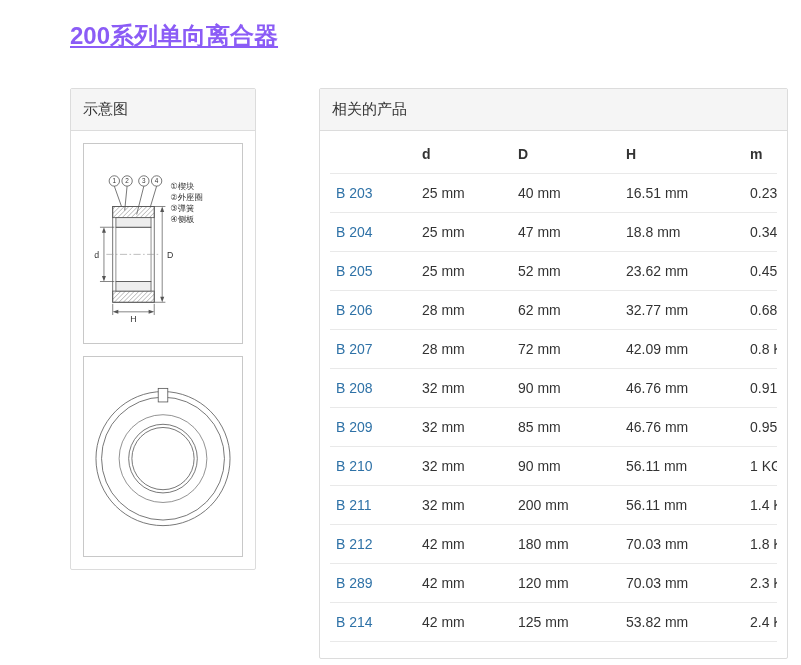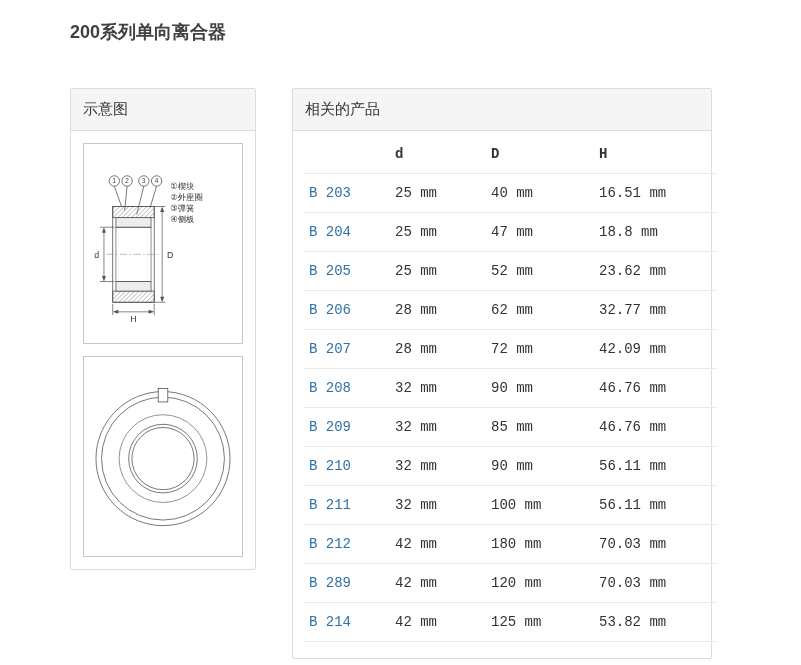--- a/index.html
+++ b/index.html
@@ -1,35 +1,35 @@
 <!DOCTYPE html>
 <html style="--link-color: #2f72a7;"><head>
 <meta charset="utf-8">
 <style>
   html,body { margin:0; padding:0; background:#ffffff; }
   body { font-family:"Liberation Sans","DejaVu Sans",sans-serif; color:#333; }
   .page { position:relative; width:801px; height:665px; background:#fff; overflow:hidden; }
 
   .page-title {
     position:absolute; left:70px; top:20px;
-    font-size:18px; font-weight:bold; color:#404040;
+    font-size:24px; font-weight:bold; color:#8b5cf6;text-decoration:underline;
   }
 
   .panel {
     position:absolute; background:#fff;
     border:1px solid #dcdcdc; border-radius:2px;
     box-sizing:border-box;
   }
   .panel-header {
     background:#f5f5f5; border-bottom:1px solid #dcdcdc;
     padding:11px 12px; font-size:15px; color:#333;
   }
 
   .left-panel { left:70px; top:88px; width:186px; }
-  .right-panel { left:292px; top:88px; width:420px; min-height:570px;font-family:Liberation Mono, monospace; }
+  .right-panel { left:319px; top:88px; width:469px; min-height:570px; }
 
   .figure-box {
     border:1px solid #c8c8c8; background:#fff;
     margin:12px 12px 10px 12px; height:201px;
     display:flex; align-items:center; justify-content:center;
     box-sizing:border-box;
   }
   .figure-box:last-child { margin-bottom:12px; }
 
   .table-wrap { padding:4px 10px 16px 10px; }
@@ -217,21 +217,21 @@
     <td><a href="#" class="product-link">B 210</a></td>
     <td>32 mm</td>
     <td>90 mm</td>
     <td>56.11 mm</td>
     <td>1 KG</td>
   </tr>
 
   <tr>
     <td><a href="#" class="product-link">B 211</a></td>
     <td>32 mm</td>
-    <td>100 mm</td>
+    <td>200 mm</td>
     <td>56.11 mm</td>
     <td>1.4 KG</td>
   </tr>
 
   <tr>
     <td><a href="#" class="product-link">B 212</a></td>
     <td>42 mm</td>
     <td>180 mm</td>
     <td>70.03 mm</td>
     <td>1.8 KG</td>

